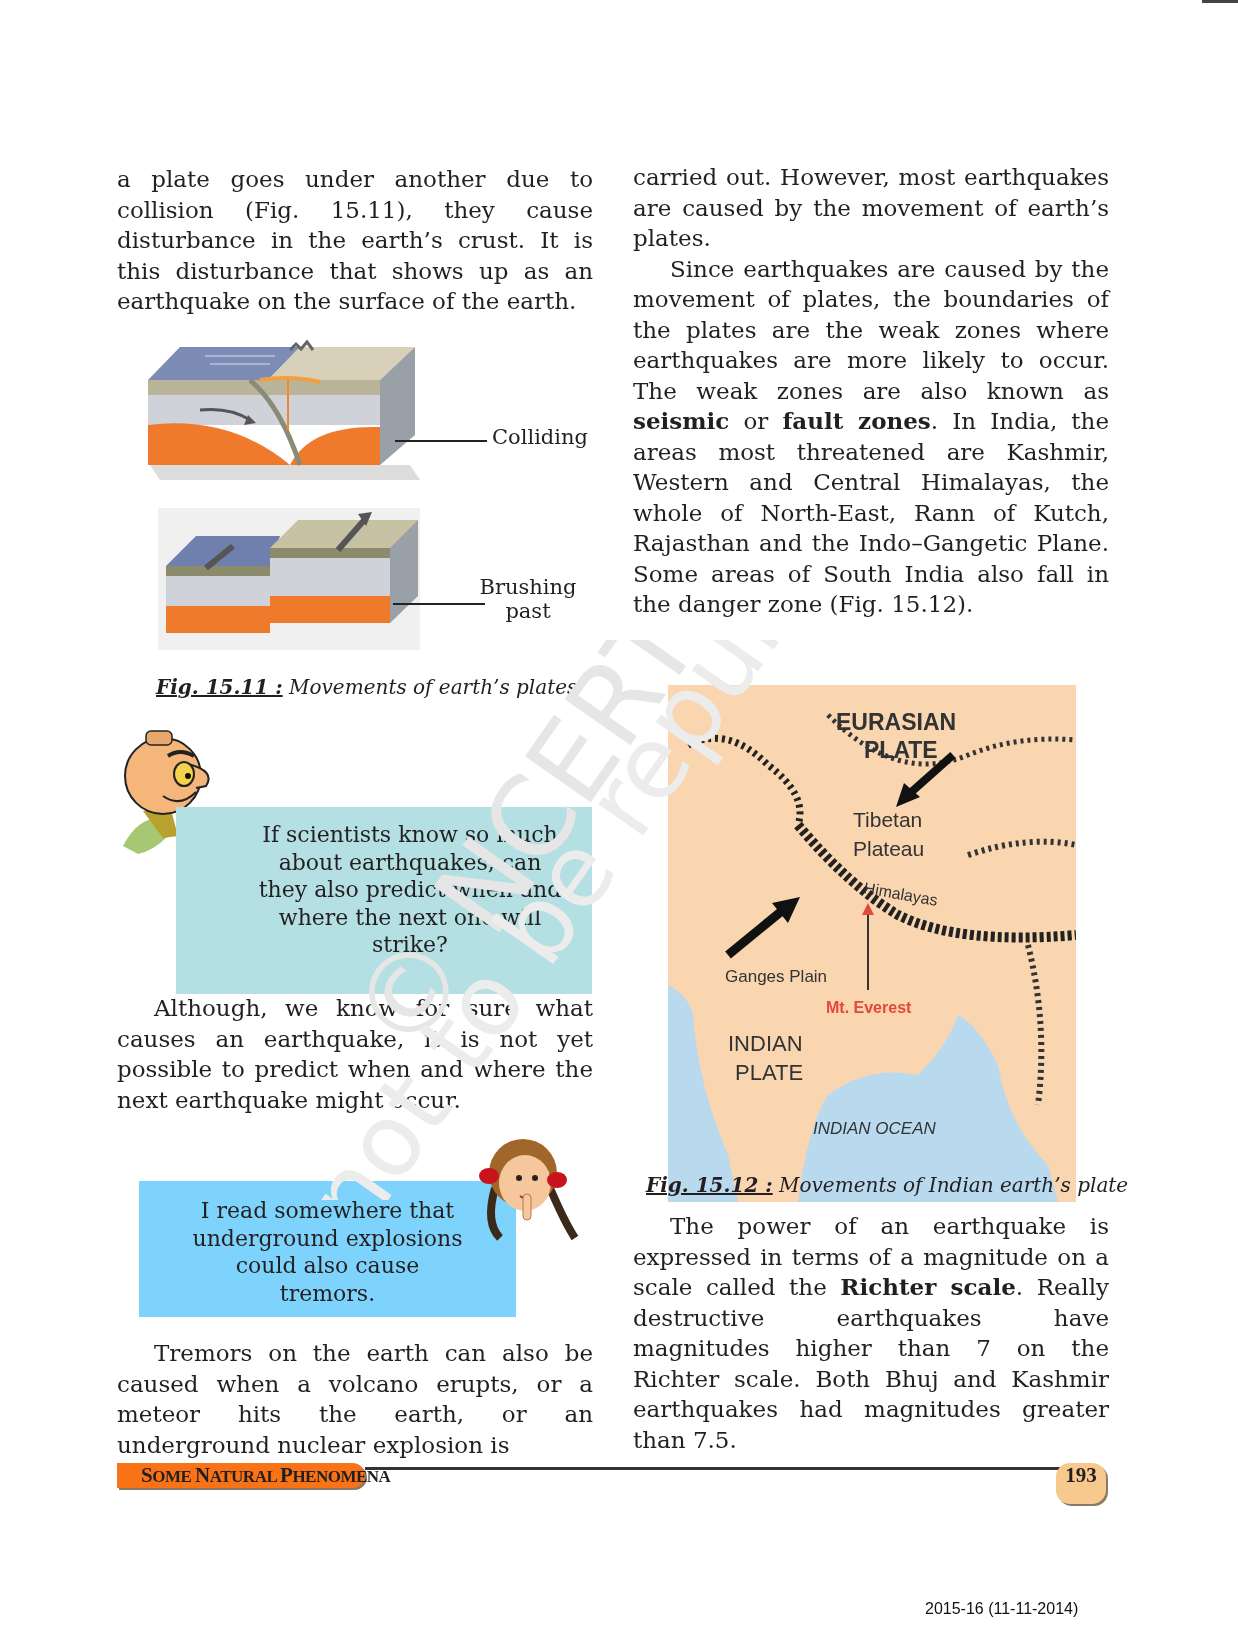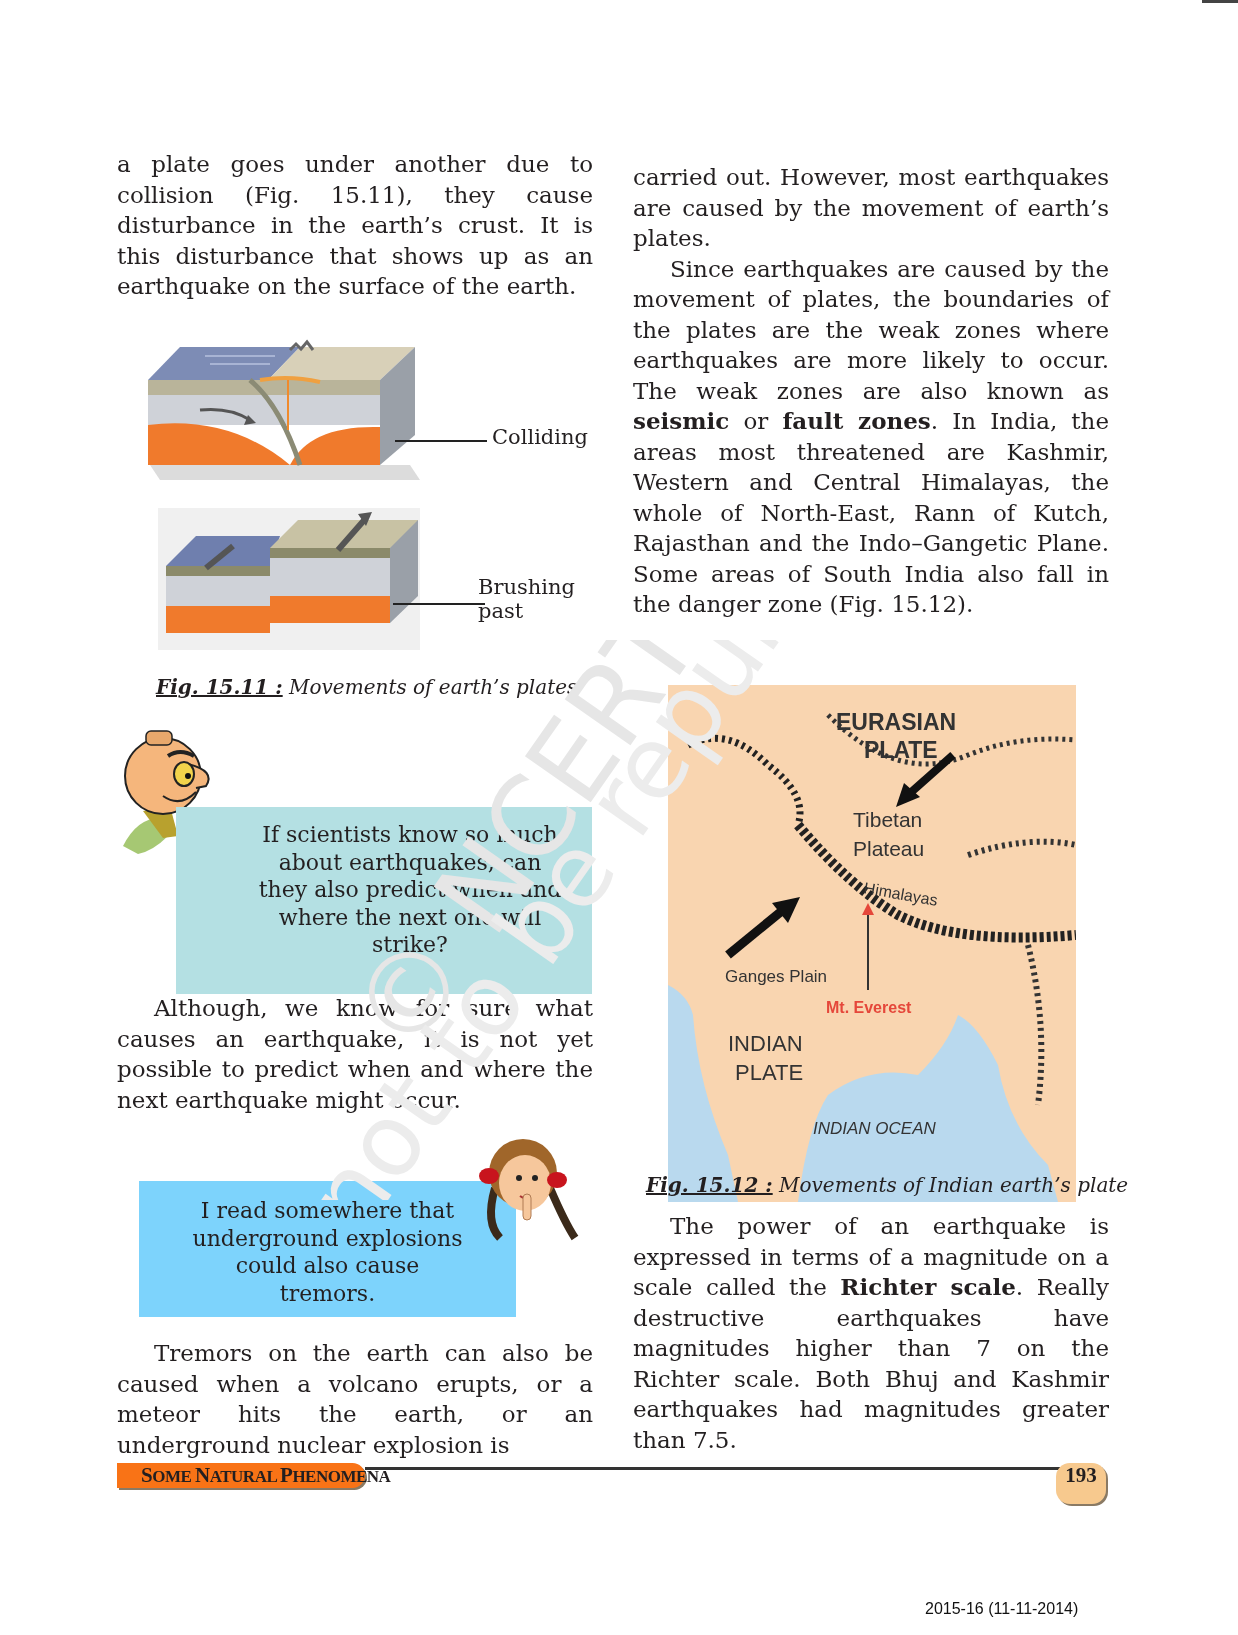--- a/index.html
+++ b/index.html
@@ -5,21 +5,21 @@
   html, body { margin:0; padding:0; background:#ffffff; }
   body { width:1238px; height:1635px; position:relative; overflow:hidden;
          font-family:"DejaVu Serif", serif; color:#231f20; }
   .col { position:absolute; font-size:23px; line-height:30.5px; text-align:justify; }
   .col p { margin:0; }
   .indent { text-indent:37px; }
   b { font-weight:bold; }
   .topbar { position:absolute; right:0; top:0; width:36px; height:3px; background:#444; }
   
   .fig { position:absolute; }
-  .label { position:absolute; font-size:21px; line-height:24px; text-align:left; }
+  .label { position:absolute; font-size:21px; line-height:24px; text-align:center; }
   .leader { position:absolute; height:2px; background:#222; }
   .caption { position:absolute; font-size:20px; font-style:italic; white-space:nowrap; }
   .caption b { font-style:italic;text-decoration:underline; }
   
   .qbox { position:absolute; text-align:center; font-size:22px; line-height:27.5px; }
   
   .footer-rule { position:absolute; left:365px; top:1467px; width:735px; height:3px; background:#333; }
   .chapter-tab { position:absolute; left:117px; top:1463px; width:248px; height:25px;
                  background:#f97316; border-radius:0 14px 14px 0; box-shadow:2px 2px 0 #8a7a64;
                  font-family:"Liberation Serif", serif; font-weight:bold; font-size:17px;
@@ -31,21 +31,21 @@
               line-height:25px; text-align:center; }
   .print-date { position:absolute; left:925px; top:1600px; font-family:"Liberation Sans", sans-serif;
                 font-size:16px; color:#111; }
   .watermark { position:absolute; left:300px; top:640px; width:760px; height:560px; pointer-events:none; }
 </style>
 </head>
 <body>
 
 <div class="topbar"></div>
 
-<div class="col" style="left:117px; top:149px; width:476px;">
+<div class="col" style="left:117px; top:164px; width:476px;">
   <p>a plate goes under another due to collision (Fig. 15.11), they cause disturbance in the earth’s crust.  It is this disturbance that shows up as an earthquake on the surface of the earth.</p>
 </div>
 
 <div class="fig" style="left:140px; top:335px; width:300px; height:145px;">
   <svg width="300" height="145" viewBox="0 0 300 145">
     <polygon points="10,130 270,130 280,145 20,145" fill="#dcdcdc"></polygon>
     <polygon points="8,45 40,12 160,12 128,45" fill="#7d8cb5"></polygon>
     <polygon points="128,45 160,12 275,12 240,45" fill="#d8d0b8"></polygon>
     <polygon points="240,45 275,12 275,100 240,130" fill="#9aa0a8"></polygon>
     <rect x="8" y="45" width="232" height="15" fill="#b9b49a"></rect>

